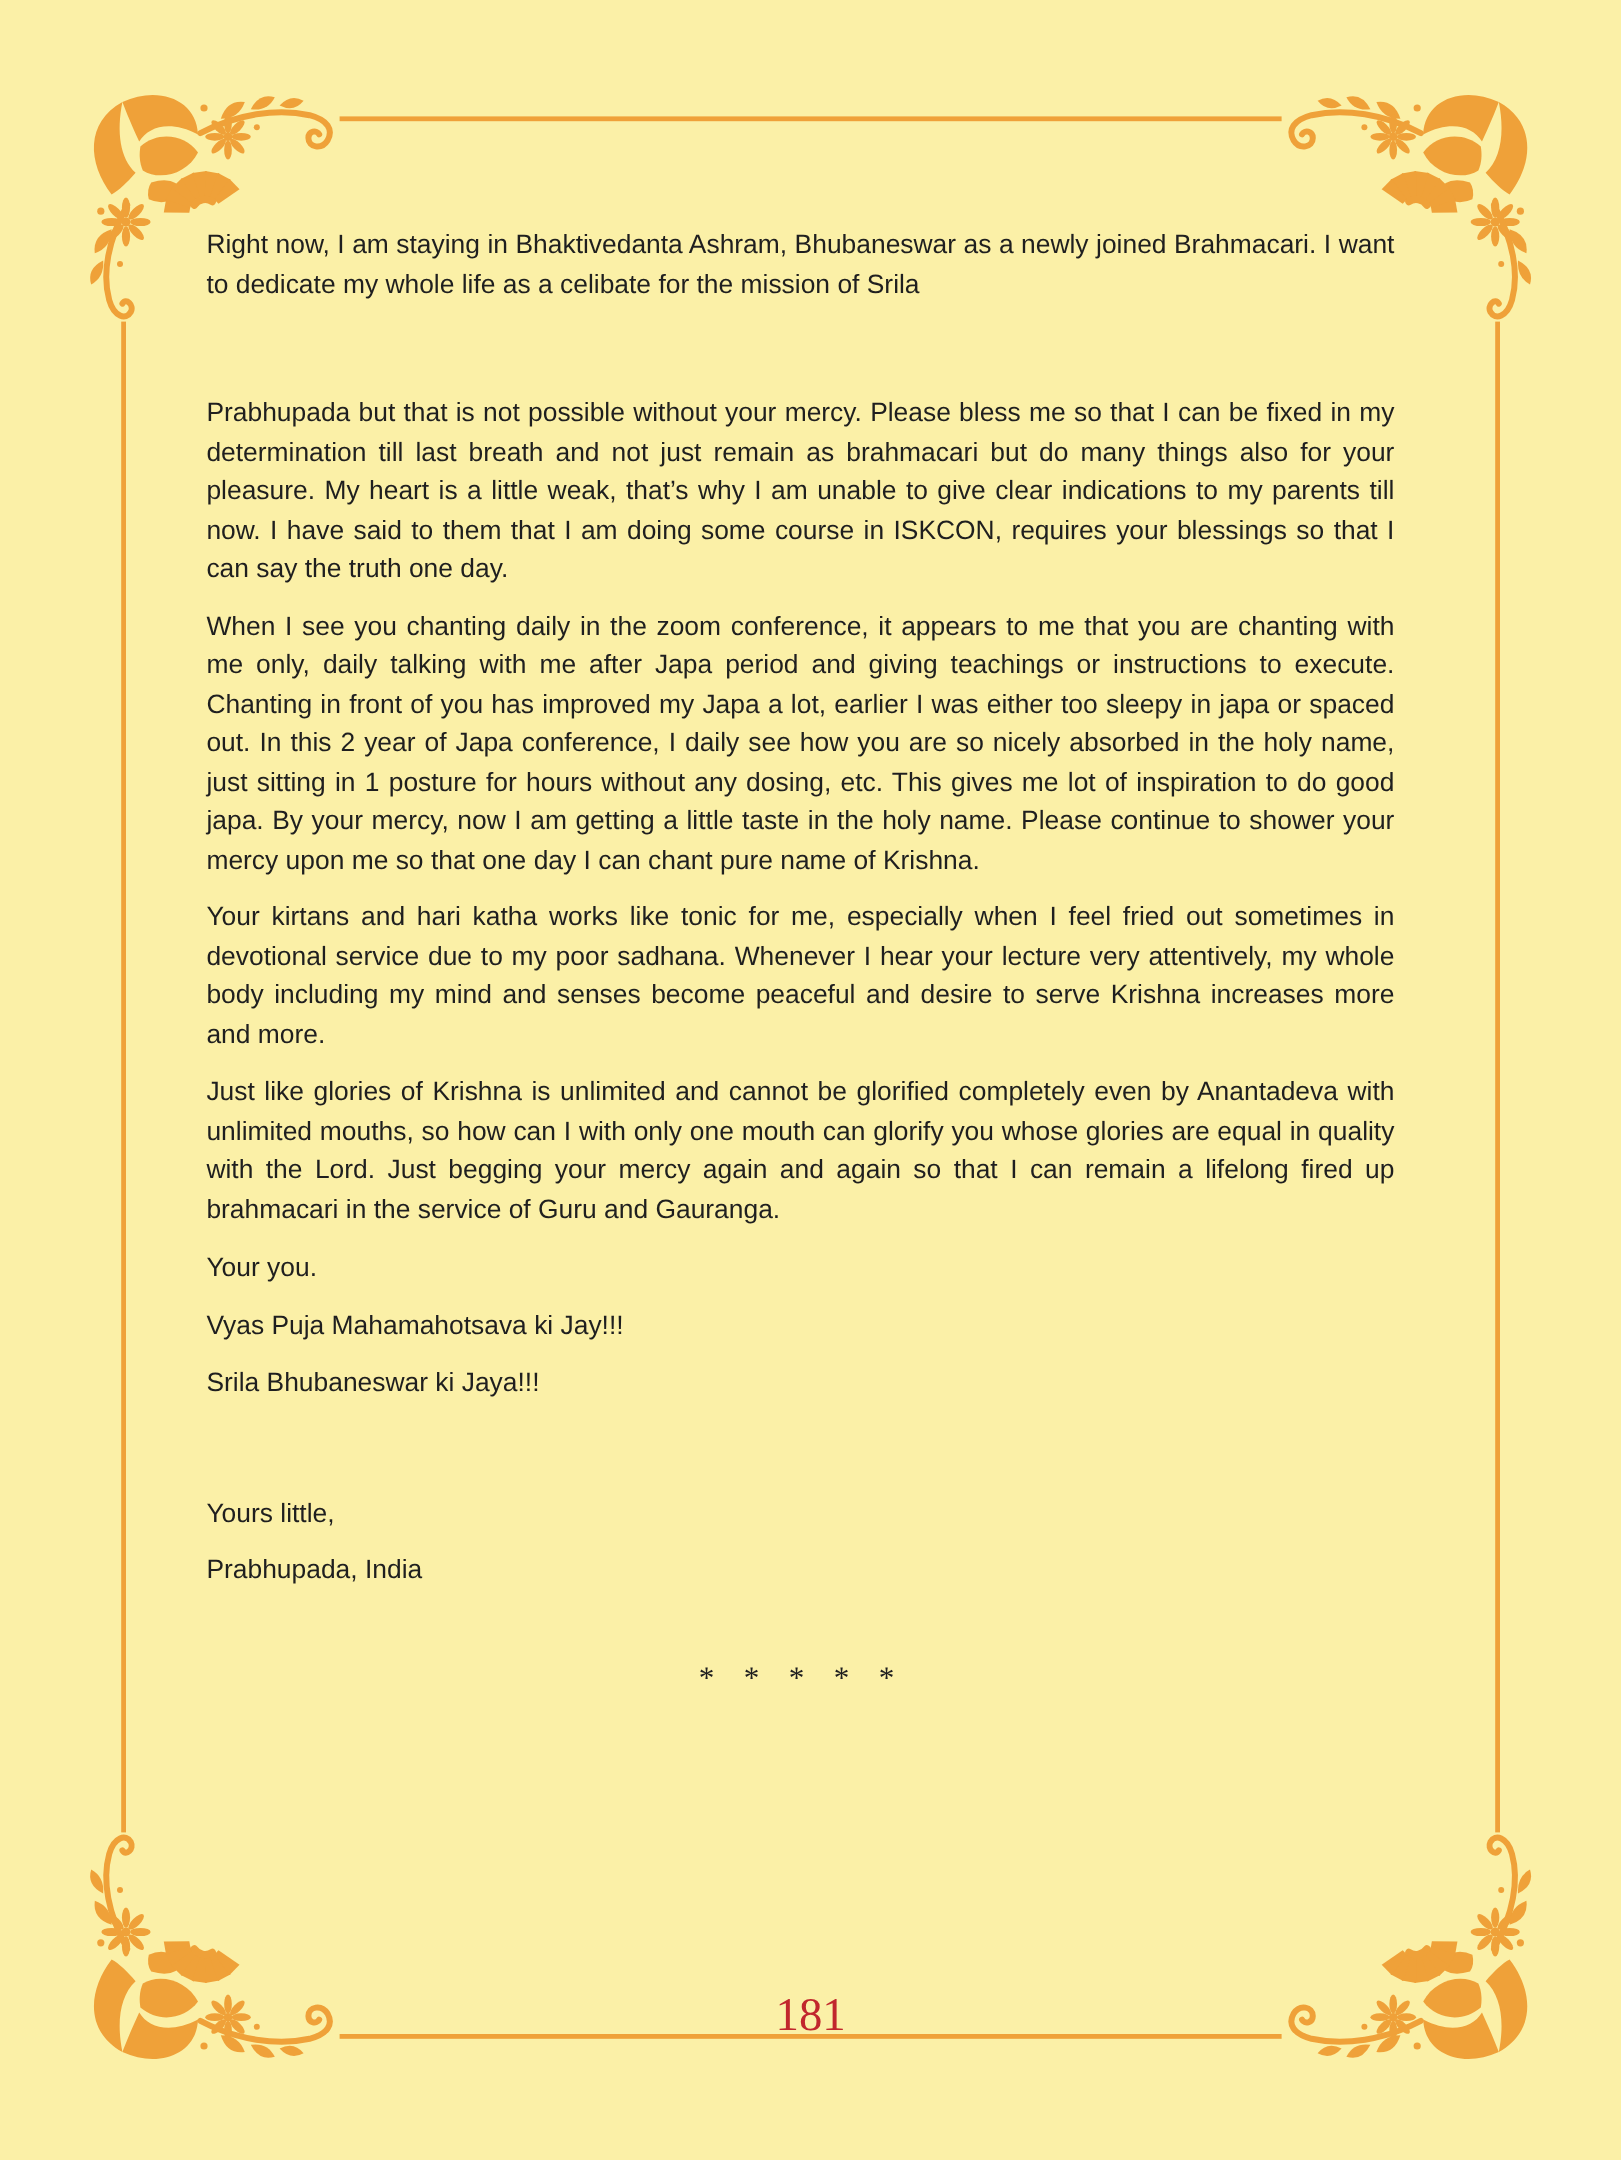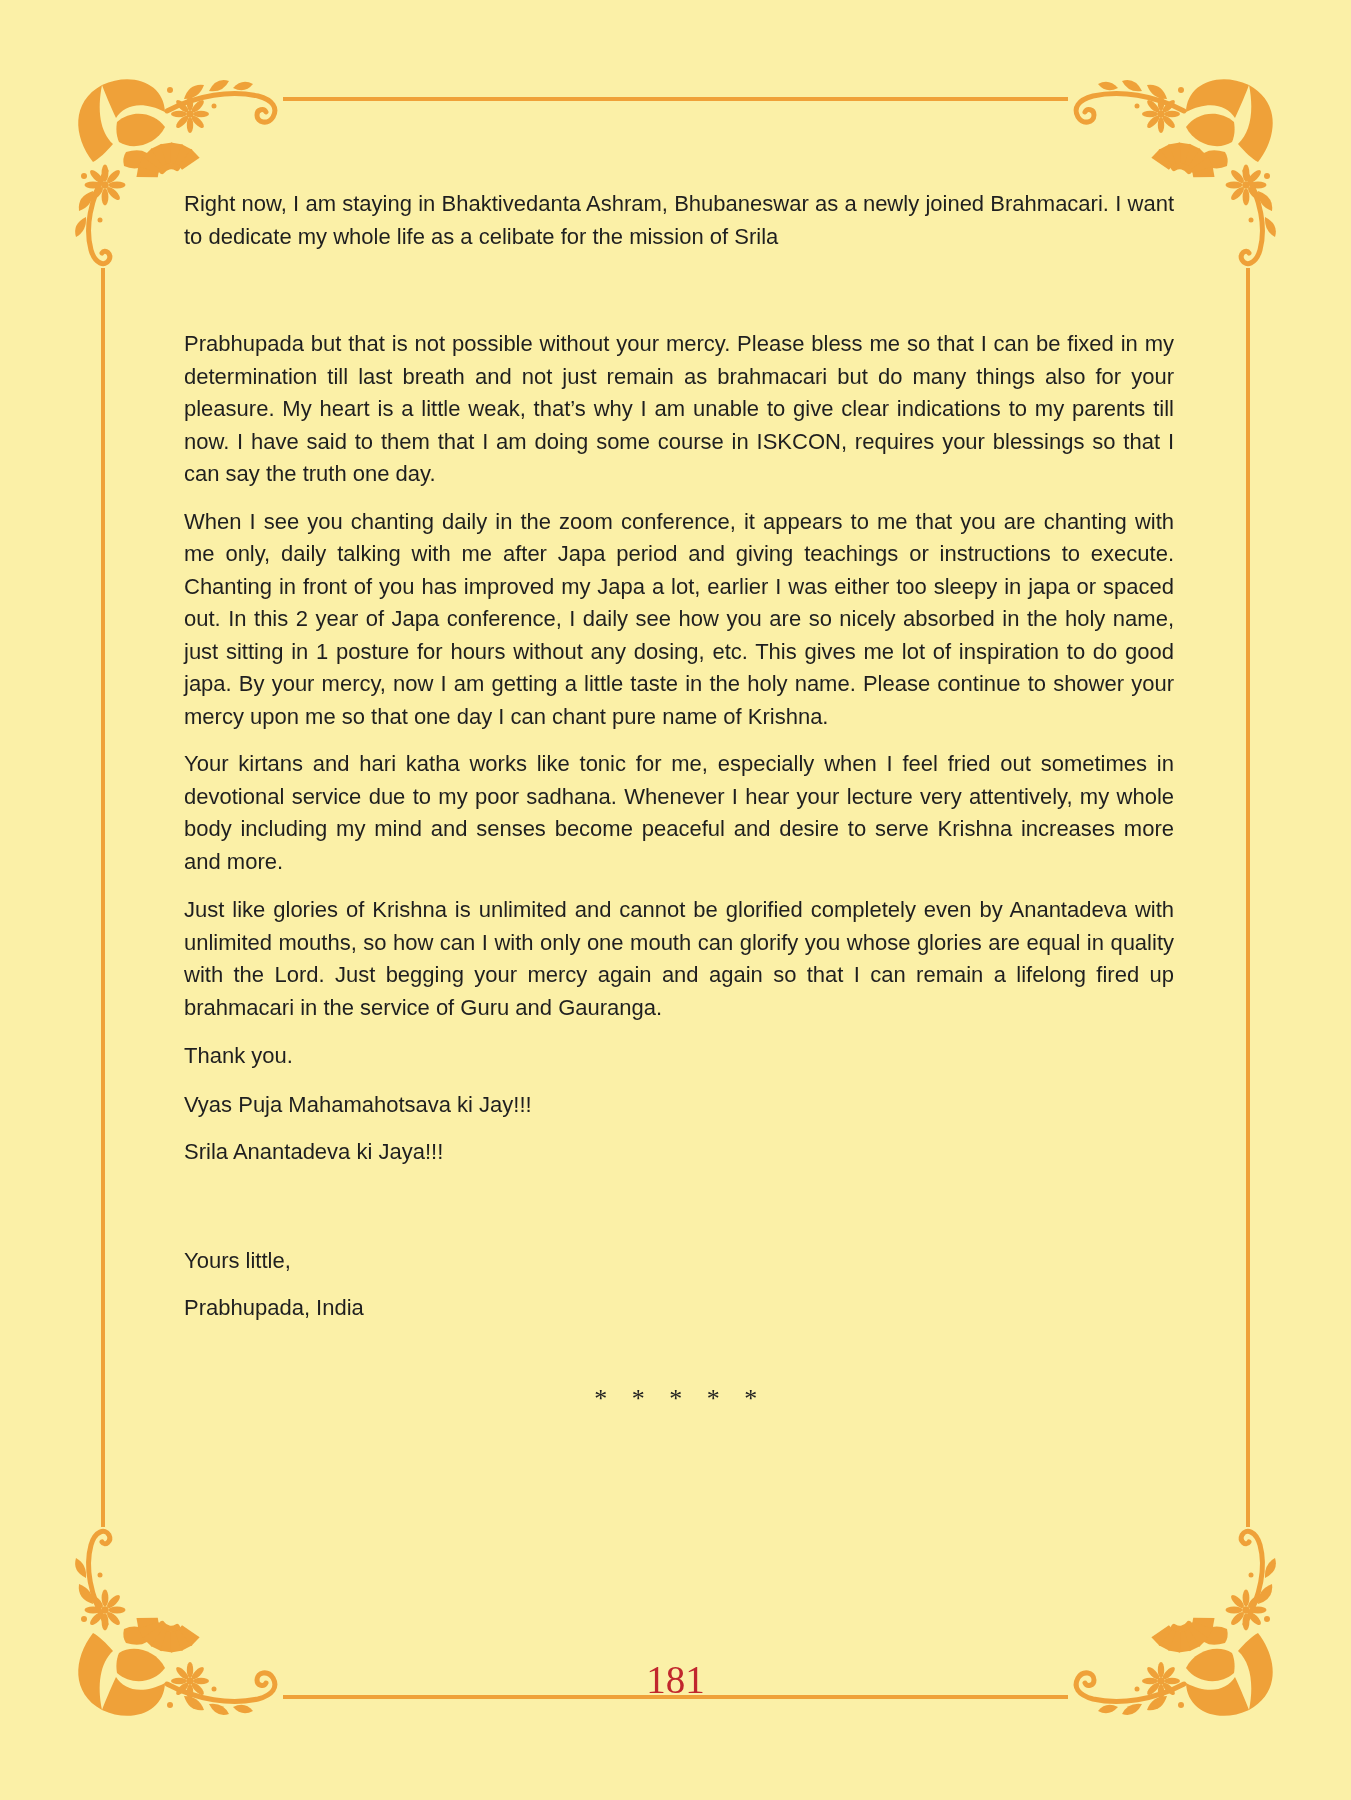--- a/index.html
+++ b/index.html
@@ -21,21 +21,21 @@
   .line-right{left:1246px;top:268px;width:4px;height:1259px;}
 
   .corner{position:absolute;width:212px;height:190px;overflow:visible;}
   .corner.tl{left:72px;top:78px;}
   .corner.tr{left:1067px;top:78px;transform:scaleX(-1);}
   .corner.bl{left:72px;top:1527px;transform:scaleY(-1);}
   .corner.br{left:1067px;top:1527px;transform:scale(-1,-1);}
 
   
   .letter{
-    position:absolute;left:184px;top:188px;width:990px;
+    position:absolute;left:172px;top:188px;width:990px;
     font-size:22px;line-height:32.5px;
   }
   .letter p{margin:0;text-align:justify;}
   .letter p.single{text-align:left;}
   .mt-p2{margin-top:75px !important;}
   .mt-std{margin-top:15px !important;}
   .mt-std2{margin-top:16px !important;}
   .mt-jay1{margin-top:70px !important;}
   .mt-yours{margin-top:76px !important;}
   .separator{
@@ -143,24 +143,24 @@
       <use href="#flourish"></use>
     </svg>
 
   <div class="letter">
     <p>Right now, I am staying in Bhaktivedanta Ashram, Bhubaneswar as a newly joined Brahmacari. I want to dedicate my whole life as a celibate for the mission of Srila</p>
     <p class="mt-p2">Prabhupada but that is not possible without your mercy. Please bless me so that I can be fixed in my determination till last breath and not just remain as brahmacari but do many things also for your pleasure. My heart is a little weak, that’s why I am unable to give clear indications to my parents till now. I have said to them that I am doing some course in ISKCON, requires your blessings so that I can say the truth one day.</p>
     <p class="mt-std">When I see you chanting daily in the zoom conference, it appears to me that you are chanting with me only, daily talking with me after Japa period and giving teachings or instructions to execute. Chanting in front of you has improved my Japa a lot, earlier I was either too sleepy in japa or spaced out. In this 2 year of Japa conference, I daily see how you are so nicely absorbed in the holy name, just sitting in 1 posture for hours without any dosing, etc. This gives me lot of inspiration to do good japa. By your mercy, now I am getting a little taste in the holy name. Please continue to shower your mercy upon me so that one day I can chant pure name of Krishna.</p>
     <p class="mt-std">Your kirtans and hari katha works like tonic for me, especially when I feel fried out sometimes in devotional service due to my poor sadhana. Whenever I hear your lecture very attentively, my whole body including my mind and senses become peaceful and desire to serve Krishna increases more and more.</p>
     <p class="mt-std2">Just like glories of Krishna is unlimited and cannot be glorified completely even by Anantadeva with unlimited mouths, so how can I with only one mouth can glorify you whose glories are equal in quality with the Lord. Just begging your mercy again and again so that I can remain a lifelong fired up brahmacari in the service of Guru and Gauranga.</p>
 
-    <p class="single mt-std2">Thank you.</p>
+    <p class="single mt-std2">Your you.</p>
 
     <p class="single mt-std2">Vyas Puja Mahamahotsava ki Jay!!!</p>
-    <p class="single mt-std">Srila Anantadeva ki Jaya!!!</p>
+    <p class="single mt-std">Srila Bhubaneswar ki Jaya!!!</p>
 
     <p class="single mt-yours">Yours little,</p>
     <p class="single mt-std">Prabhupada, India</p>
 
     <p class="separator">* * * * *</p>
   </div>
 
   <div class="page-number">181</div>
 
 </div>

